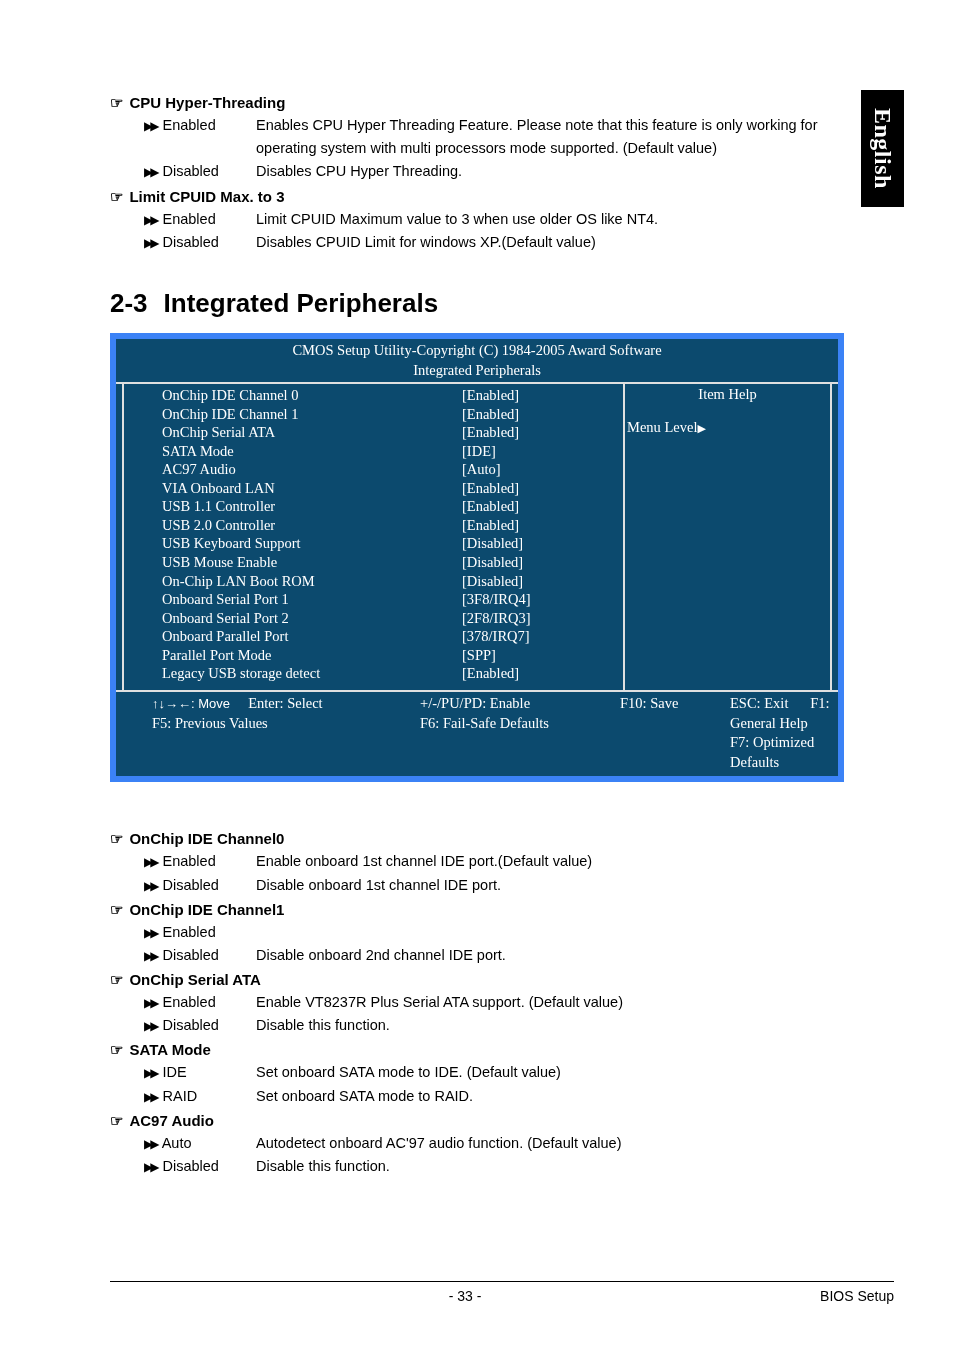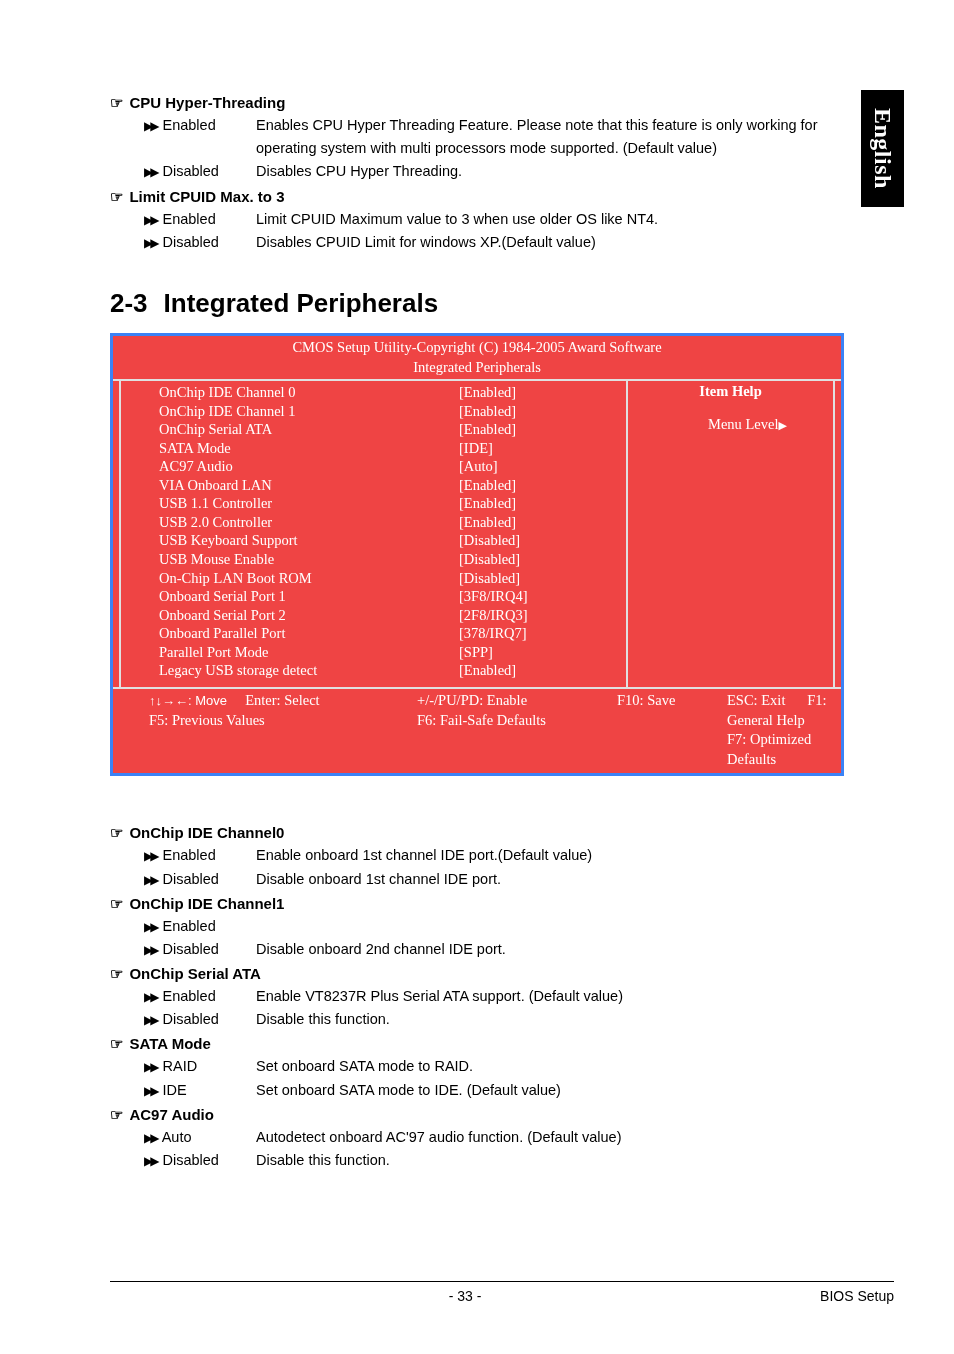--- a/index.html
+++ b/index.html
@@ -65,23 +65,23 @@
   h2.big {
     font-size: 26px;
     font-weight: bold;
     margin: 34px 0 14px 0;
   }
   .big .num { margin-right: 16px; }
   
   .bios {
     font-family: "Times New Roman", serif;
     color: #fff;
-    background: #ef4444;
+    background: #0c4a6e;
     font-size: 14.5px;
-    border: 3px solid #3b82f6;
+    border: 6px solid #3b82f6;
   }
   .bios-header {
     text-align: center;
     padding: 2px 0 2px 0;
     line-height: 1.35;
   }
   .bios-body {
     display: flex;
     border-top: 2px solid #e0e0e0;
     border-bottom: 2px solid #e0e0e0;
@@ -98,22 +98,22 @@
   .bios-row { display:flex; padding: 0 6px; line-height:1.28; }
   .bios-row .k { flex:0 0 300px; padding-left:32px; }
   .bios-row .v { flex:1; }
   .bios-right {
     flex: 0 0 205px;
     border-right: 2px solid #e0e0e0;
     margin-right: 6px;
     text-align:center;
     padding-top:2px;
   }
-  .bios-right .ih { margin-bottom:6px;font-weight:bold; }
-  .bios-right .ml { text-align:center; padding-left:34px;margin-top:16px; }
+  .bios-right .ih { margin-bottom:6px; }
+  .bios-right .ml { text-align:left; padding-left:2px;margin-top:16px; }
   .tri { font-size:11px; }
   .bios-footer {
     display:flex;
     padding: 2px 6px 4px 6px;
     line-height:1.35;
   }
   .bios-footer .col { }
   .bios-footer .c1 { flex:0 0 268px; padding-left:30px;}
   .bios-footer .c2 { flex:0 0 200px;}
   .bios-footer .c3 { flex:0 0 110px;}
@@ -299,26 +299,26 @@
   </div>
   <div class="opt-row">
     <div class="opt-label"><span class="dbl-arrow">▶▶</span> <span>Disabled</span></div>
     <div class="opt-desc">Disable this function.</div>
   </div>
 
   <div class="section-head">
     <span class="sigma">☞</span><span>SATA Mode</span>
   </div>
   <div class="opt-row">
+    <div class="opt-label"><span class="dbl-arrow">▶▶</span> <span>IDE</span></div>
+    <div class="opt-desc">Set onboard SATA mode to IDE. (Default value)</div>
+  </div>
+  <div class="opt-row">
     <div class="opt-label"><span class="dbl-arrow">▶▶</span> <span>RAID</span></div>
     <div class="opt-desc">Set onboard SATA mode to RAID.</div>
-  </div>
-  <div class="opt-row">
-    <div class="opt-label"><span class="dbl-arrow">▶▶</span> <span>IDE</span></div>
-    <div class="opt-desc">Set onboard SATA mode to IDE. (Default value)</div>
   </div>
 
   <div class="section-head">
     <span class="sigma">☞</span><span>AC97 Audio</span>
   </div>
   <div class="opt-row">
     <div class="opt-label"><span class="dbl-arrow">▶▶</span> <span>Auto</span></div>
     <div class="opt-desc">Autodetect onboard AC'97 audio function. (Default value)</div>
   </div>
   <div class="opt-row">

